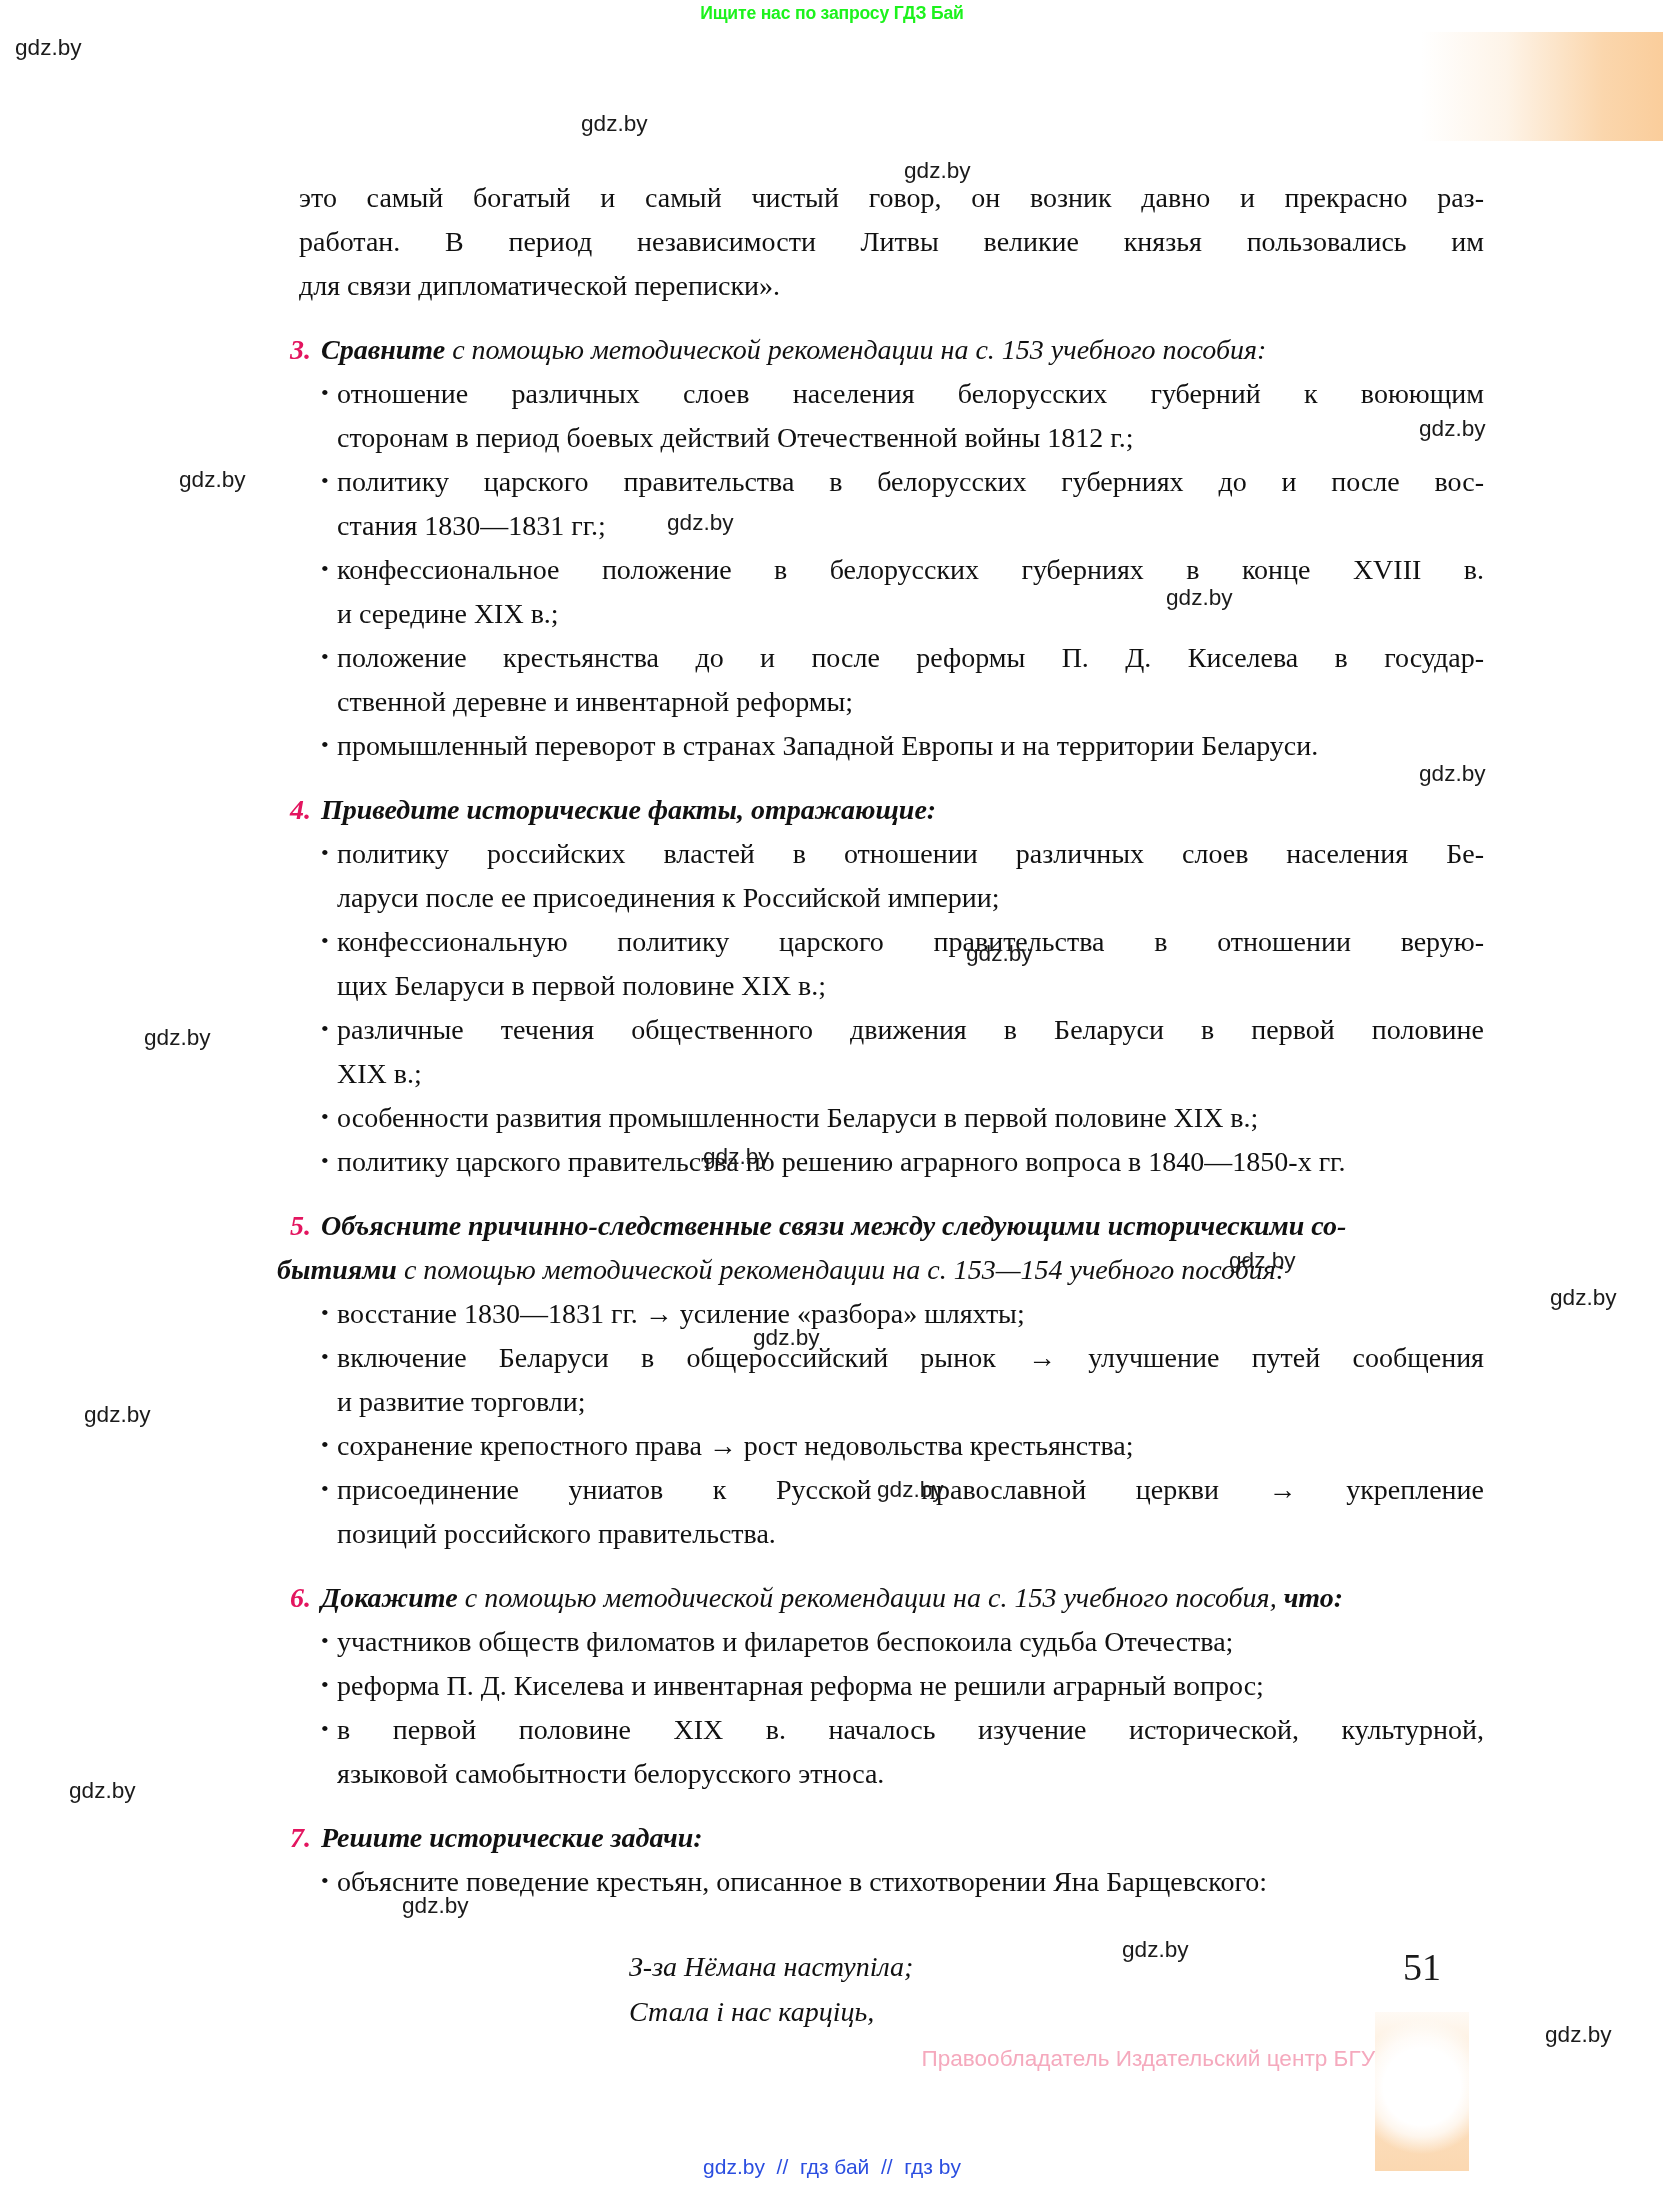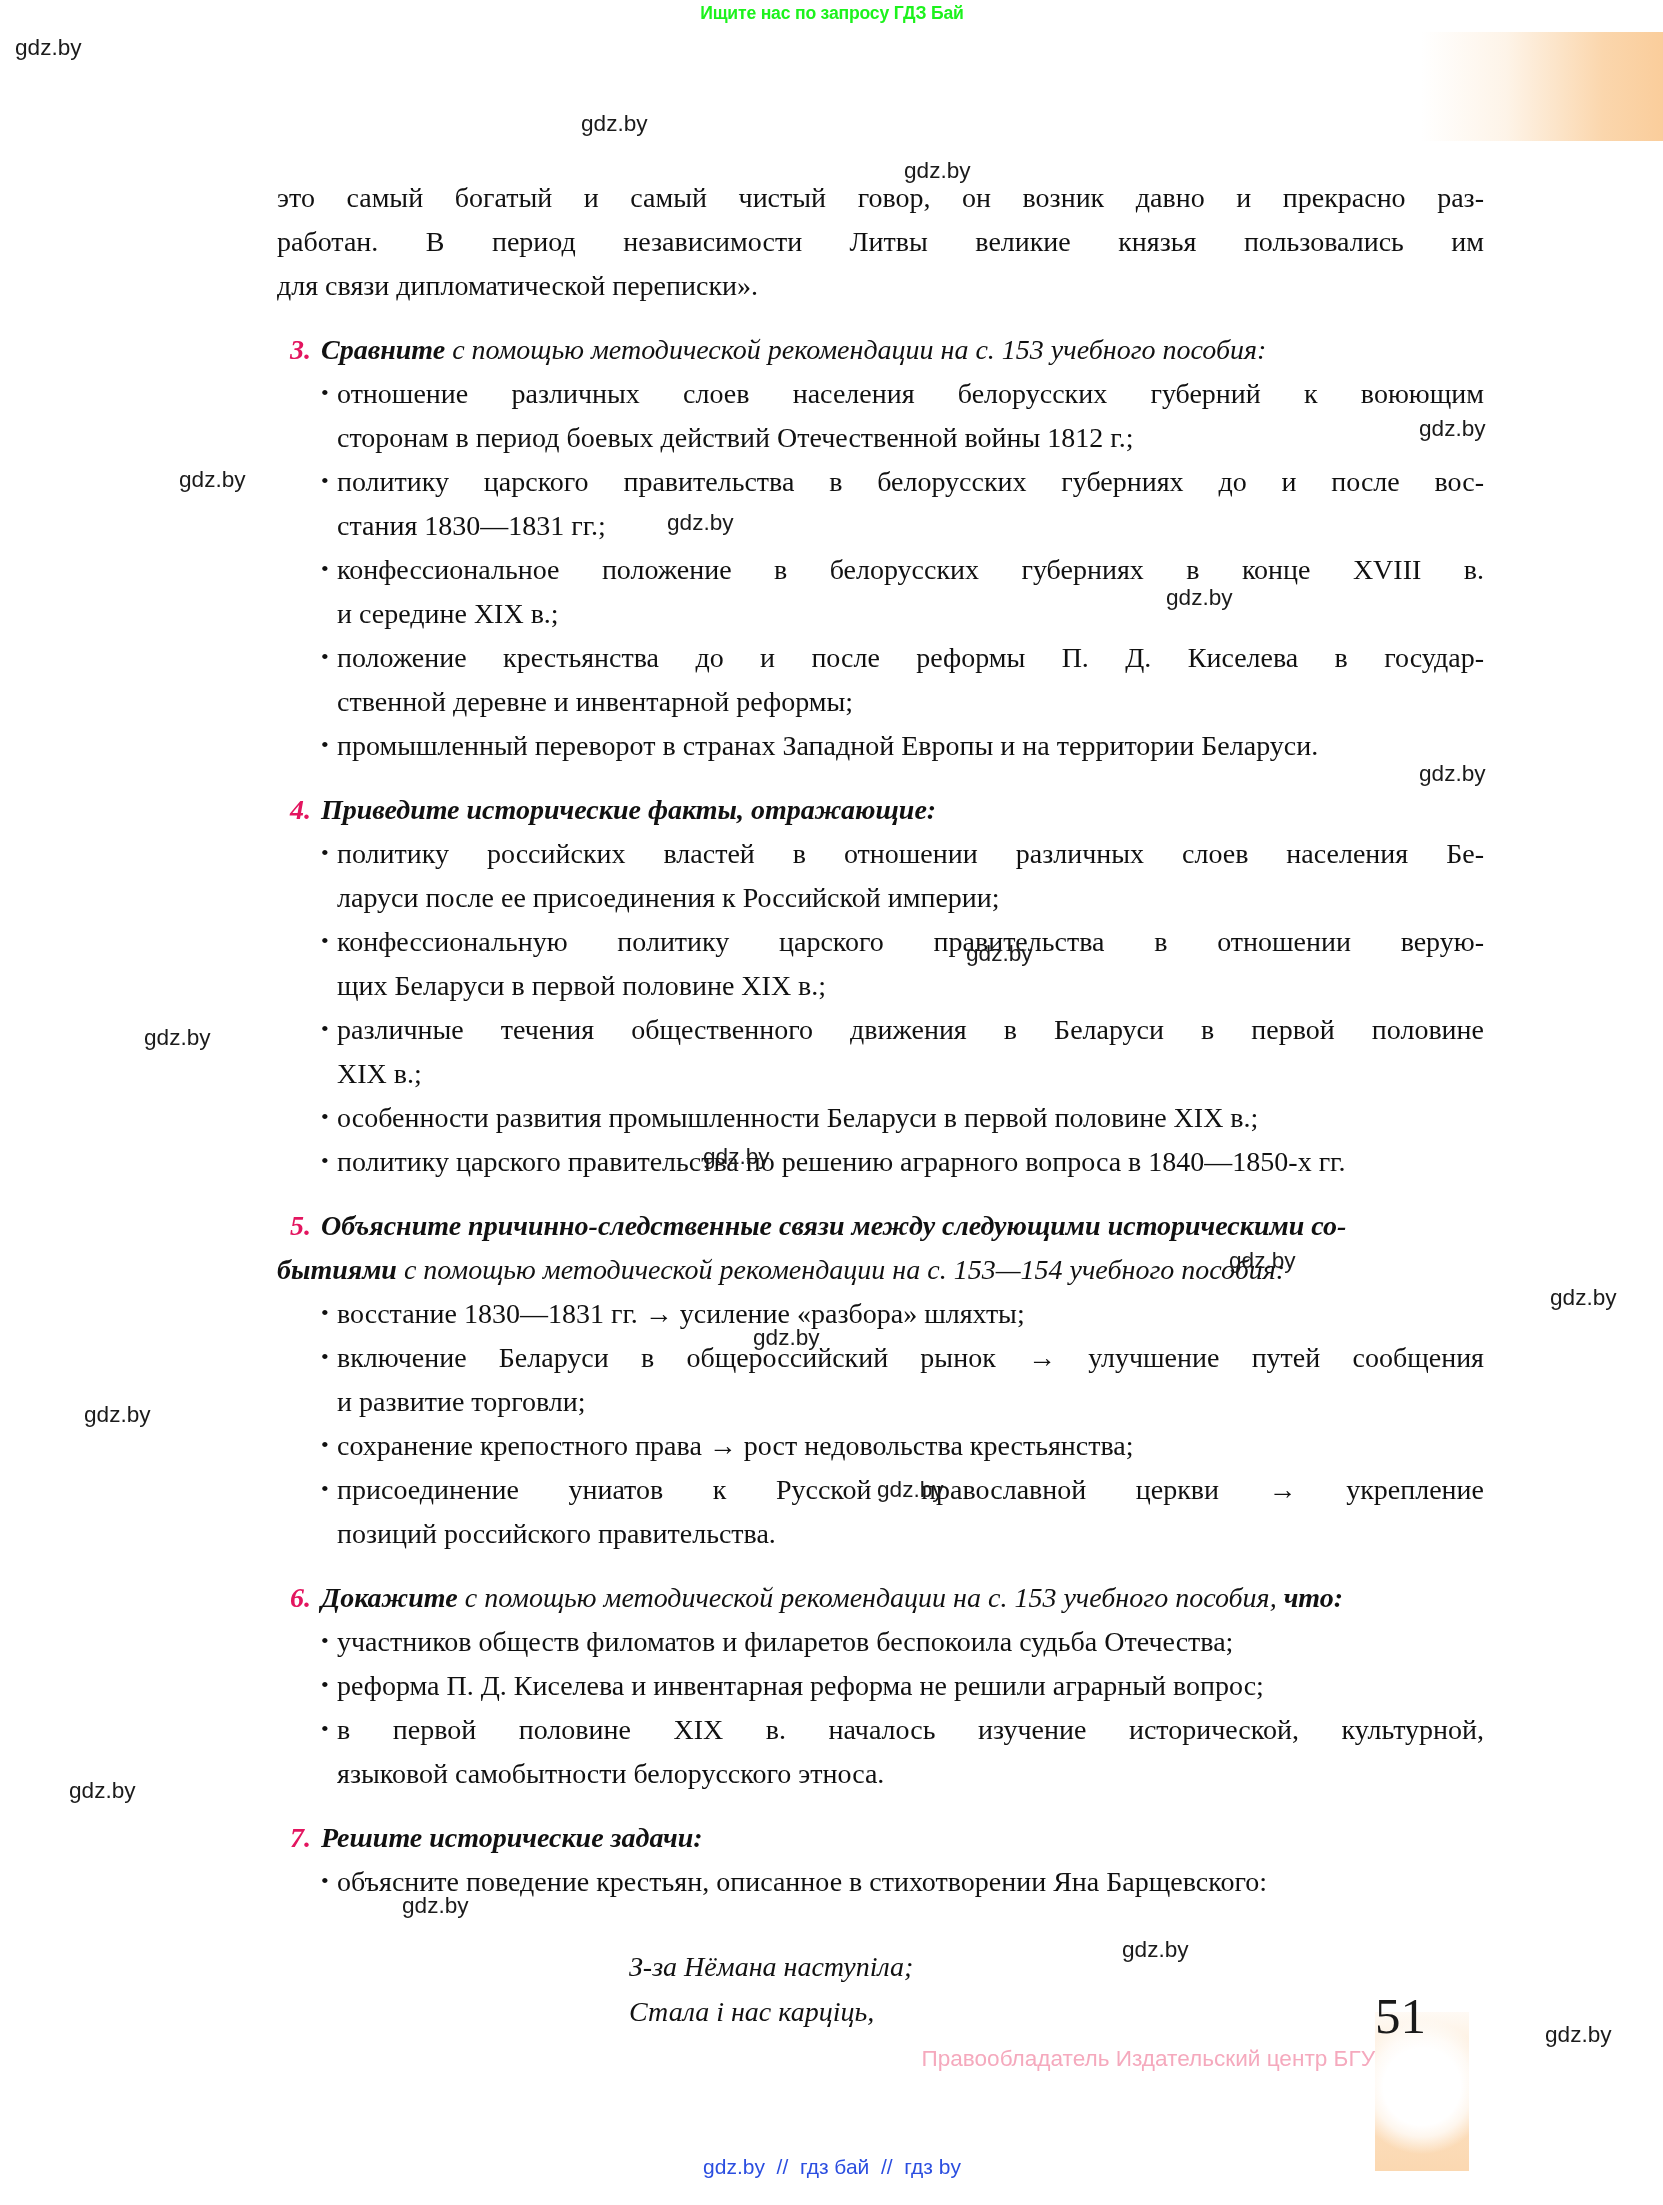--- a/index.html
+++ b/index.html
@@ -38,23 +38,24 @@
     position: absolute;
     left: 1375px;
     top: 2012px;
     width: 94px;
     height: 159px;
     background: radial-gradient(circle at 50% 47%, #ffffff 0%, #ffffff 40%, rgba(255,255,255,0.75) 52%, rgba(255,255,255,0) 70%);
   }
   .page-number {
     position: absolute;
     left: 1375px;
-    top: 1991px;
+    top: 1948px;
     width: 94px;
-    font-size: 51px;
+    text-align: center;
+    font-size: 38px;
     line-height: 1;
     color: #1a1a1a;
   }
 
   
   .promo {
     position: absolute;
     top: 3.4px;
     left: 0;
     width: 1664px;
@@ -72,21 +73,21 @@
     left: 277px;
     top: 176px;
     width: 1207px;
   }
   .para {
     font-size: 28px;
     line-height: 44px;
     text-align: justify;
     margin: 0;
   }
-  .para .ln { display: block; }
+  .para .ln { display: block; margin-left: 22px; }
   .ln.just {
     text-align: justify;
     text-align-last: justify;
   }
 
   
   .task {
     position: relative;
     margin-top: 20px;
   }

